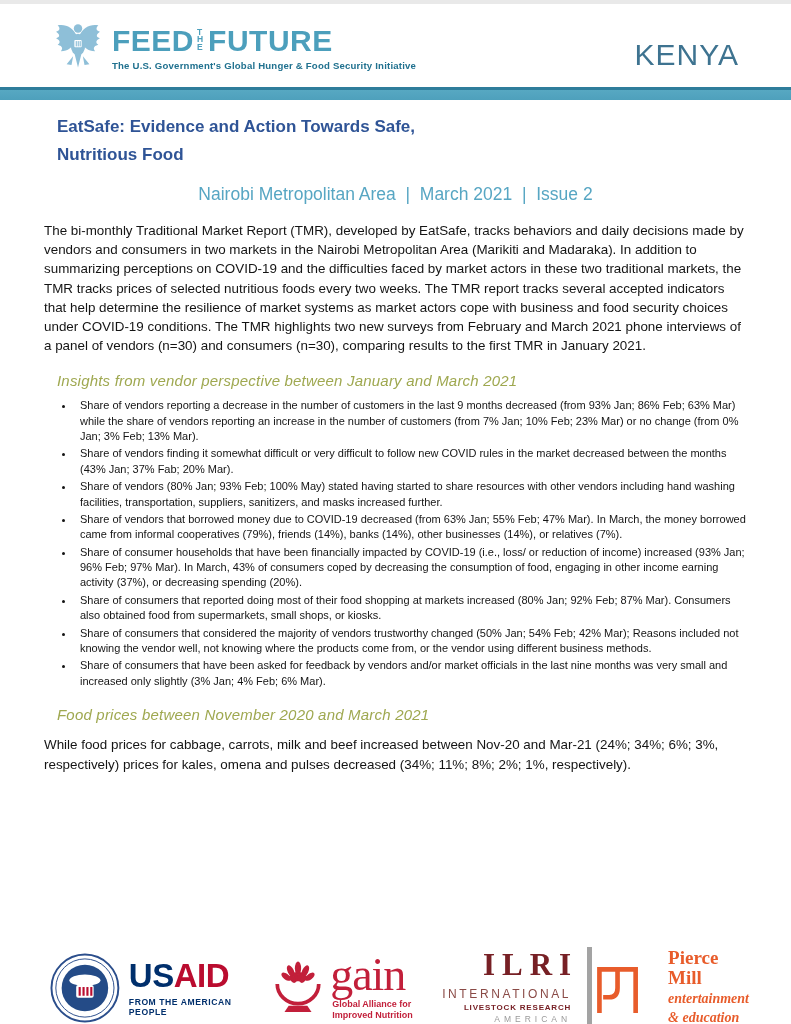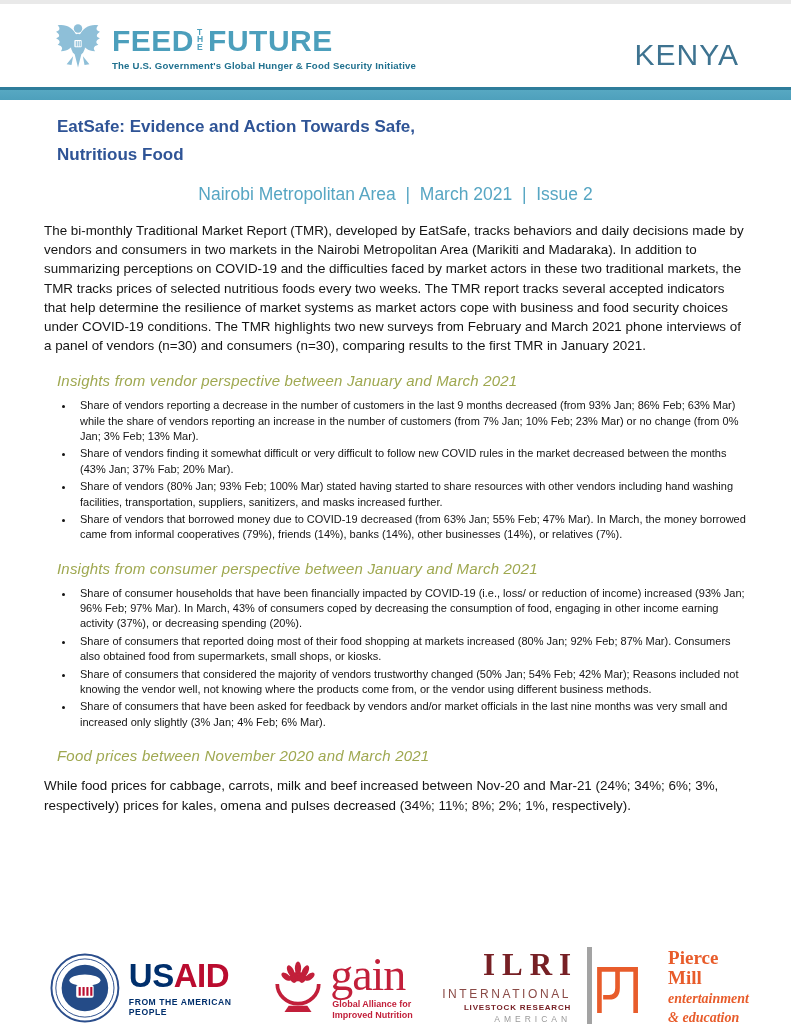--- a/index.html
+++ b/index.html
@@ -102,25 +102,24 @@
   <main>
     <h2 class="program-title">EatSafe: Evidence and Action Towards Safe, Nutritious Food</h2>
     <h3 class="subtitle">Nairobi Metropolitan Area  |  March 2021  |  Issue 2</h3>
 
     <p class="intro">The bi-monthly Traditional Market Report (TMR), developed by EatSafe, tracks behaviors and daily decisions made by vendors and consumers in two markets in the Nairobi Metropolitan Area (Marikiti and Madaraka). In addition to summarizing perceptions on COVID-19 and the difficulties faced by market actors in these two traditional markets, the TMR tracks prices of selected nutritious foods every two weeks. The TMR report tracks several accepted indicators that help determine the resilience of market systems as market actors cope with business and food security choices under COVID-19 conditions. The TMR highlights two new surveys from February and March 2021 phone interviews of a panel of vendors (n=30) and consumers (n=30), comparing results to the first TMR in January 2021.</p>
 
     <h4 class="section-heading">Insights from vendor perspective between January and March 2021</h4>
     <ul class="bullets">
       <li>Share of vendors reporting a decrease in the number of customers in the last 9 months decreased (from 93% Jan; 86% Feb; 63% Mar) while the share of vendors reporting an increase in the number of customers (from 7% Jan; 10% Feb; 23% Mar) or no change (from 0% Jan; 3% Feb; 13% Mar).</li>
       <li>Share of vendors finding it somewhat difficult or very difficult to follow new COVID rules in the market decreased between the months (43% Jan; 37% Fab; 20% Mar).</li>
-      <li>Share of vendors (80% Jan; 93% Feb; 100% Mar) stated having started to share resources with other vendors including hand washing facilities, transportation, suppliers, sanitizers, and masks increased further.</li>
+      <li>Share of vendors (80% Jan; 93% Feb; 100% May) stated having started to share resources with other vendors including hand washing facilities, transportation, suppliers, sanitizers, and masks increased further.</li>
       <li>Share of vendors that borrowed money due to COVID-19 decreased (from 63% Jan; 55% Feb; 47% Mar). In March, the money borrowed came from informal cooperatives (79%), friends (14%), banks (14%), other businesses (14%), or relatives (7%).</li>
     </ul>
 
-    <h4 class="section-heading">Insights from consumer perspective between January and March 2021</h4>
     <ul class="bullets">
       <li>Share of consumer households that have been financially impacted by COVID-19 (i.e., loss/ or reduction of income) increased (93% Jan; 96% Feb; 97% Mar). In March, 43% of consumers coped by decreasing the consumption of food, engaging in other income earning activity (37%), or decreasing spending (20%).</li>
       <li>Share of consumers that reported doing most of their food shopping at markets increased (80% Jan; 92% Feb; 87% Mar). Consumers also obtained food from supermarkets, small shops, or kiosks.</li>
       <li>Share of consumers that considered the majority of vendors trustworthy changed (50% Jan; 54% Feb; 42% Mar); Reasons included not knowing the vendor well, not knowing where the products come from, or the vendor using different business methods.</li>
       <li>Share of consumers that have been asked for feedback by vendors and/or market officials in the last nine months was very small and increased only slightly (3% Jan; 4% Feb; 6% Mar).</li>
     </ul>
 
     <h4 class="section-heading">Food prices between November 2020 and March 2021</h4>
     <p class="food-para">While food prices for cabbage, carrots, milk and beef increased between Nov-20 and Mar-21 (24%; 34%; 6%; 3%, respectively) prices for kales, omena and pulses decreased (34%; 11%; 8%; 2%; 1%, respectively).</p>
   </main>

